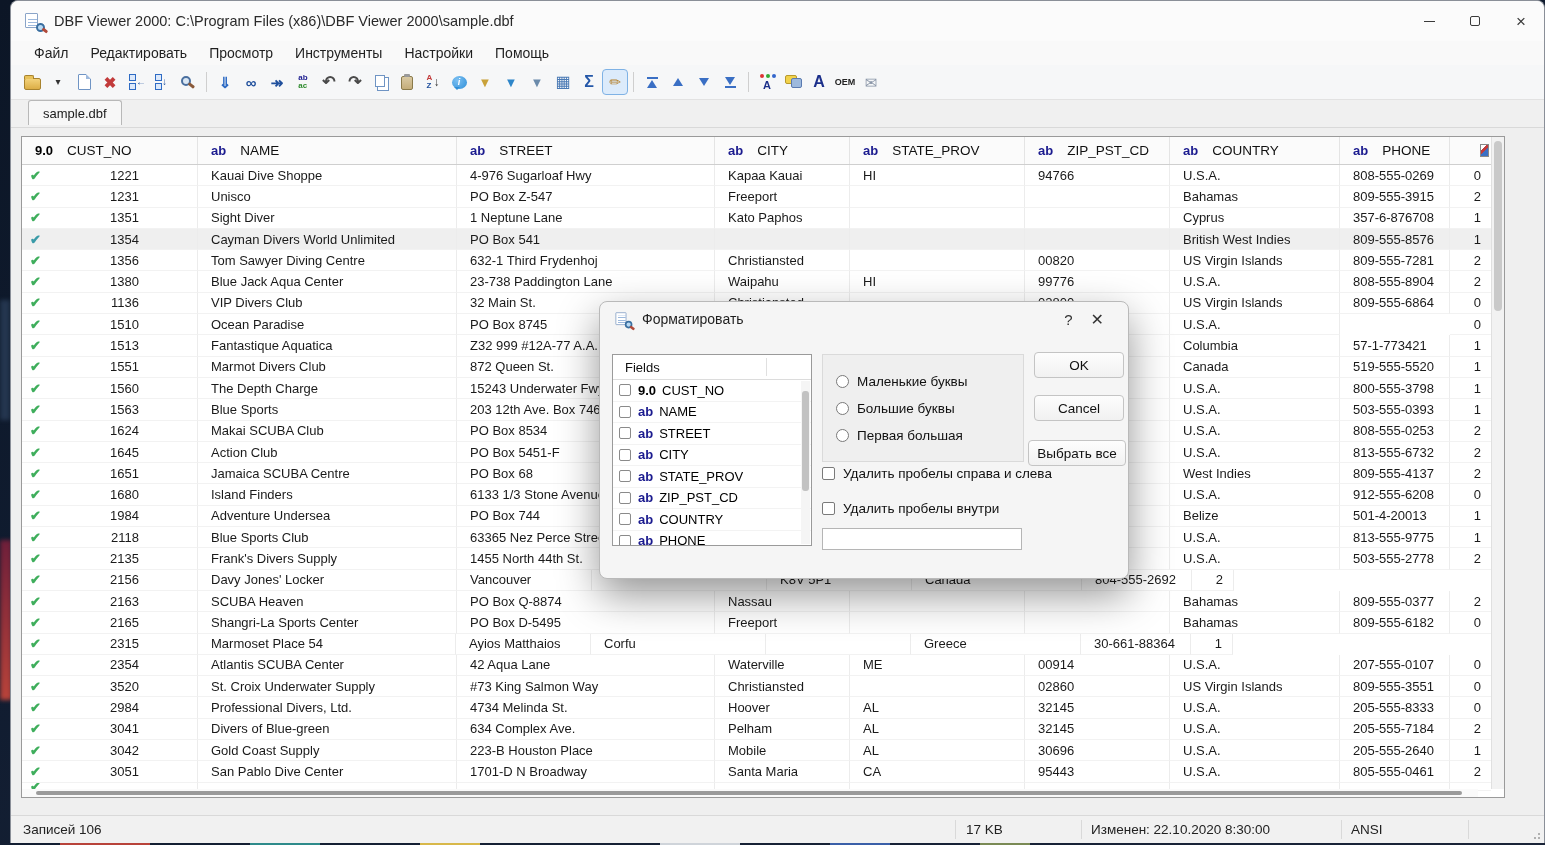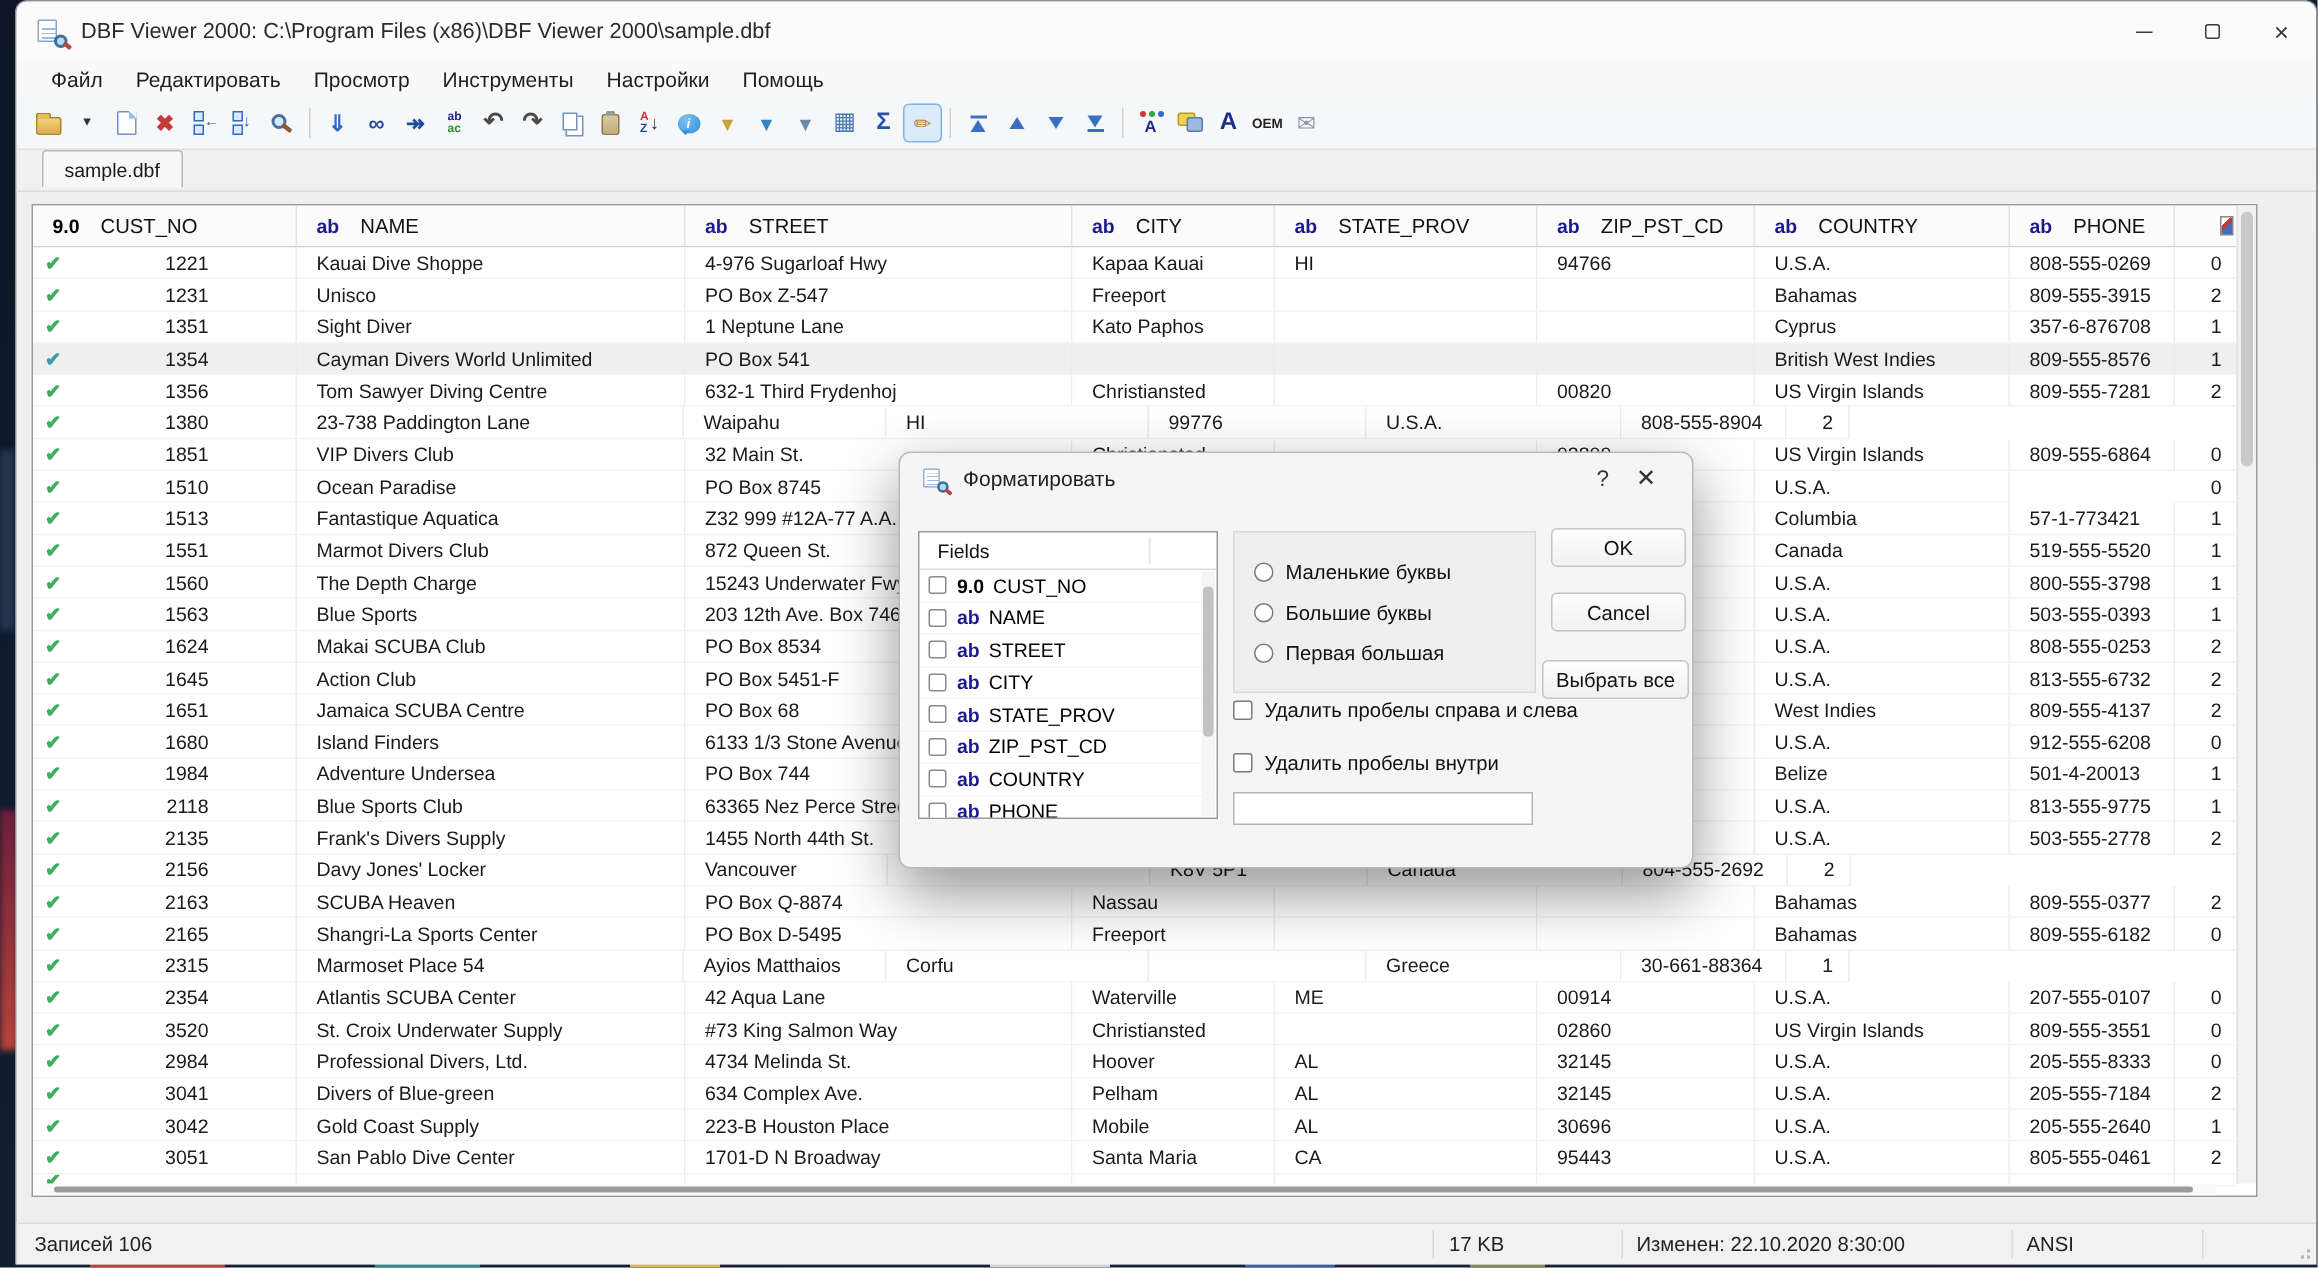--- a/index.html
+++ b/index.html
@@ -466,32 +466,33 @@
             <div class="gcell" style="width: 145px;">00820</div>
             <div class="gcell" style="width: 170px;">US Virgin Islands</div>
             <div class="gcell" style="width: 110px;">809-555-7281</div>
             <div class="gcell cell-num" style="width: 42px;">2</div>
           </div>
           <div class="grow">
             <div class="gcell" style="width: 176px;">
               <span class="chk">✔</span>
               <span class="custno">1380</span>
             </div>
+            <div class="gcell" style="width: 259px;">Blue Jack Aqua Center</div>
             <div class="gcell" style="width: 258px;">23-738 Paddington Lane</div>
             <div class="gcell" style="width: 135px;">Waipahu</div>
             <div class="gcell" style="width: 175px;">HI</div>
             <div class="gcell" style="width: 145px;">99776</div>
             <div class="gcell" style="width: 170px;">U.S.A.</div>
             <div class="gcell" style="width: 110px;">808-555-8904</div>
             <div class="gcell cell-num" style="width: 42px;">2</div>
           </div>
           <div class="grow">
             <div class="gcell" style="width: 176px;">
               <span class="chk">✔</span>
-              <span class="custno">1851</span>
+              <span class="custno">1136</span>
             </div>
             <div class="gcell" style="width: 259px;">VIP Divers Club</div>
             <div class="gcell" style="width: 258px;">32 Main St.</div>
             <div class="gcell" style="width: 135px;">Christiansted</div>
             <div class="gcell" style="width: 175px;"></div>
             <div class="gcell" style="width: 145px;">02800</div>
             <div class="gcell" style="width: 170px;">US Virgin Islands</div>
             <div class="gcell" style="width: 110px;">809-555-6864</div>
             <div class="gcell cell-num" style="width: 42px;">0</div>
           </div>

